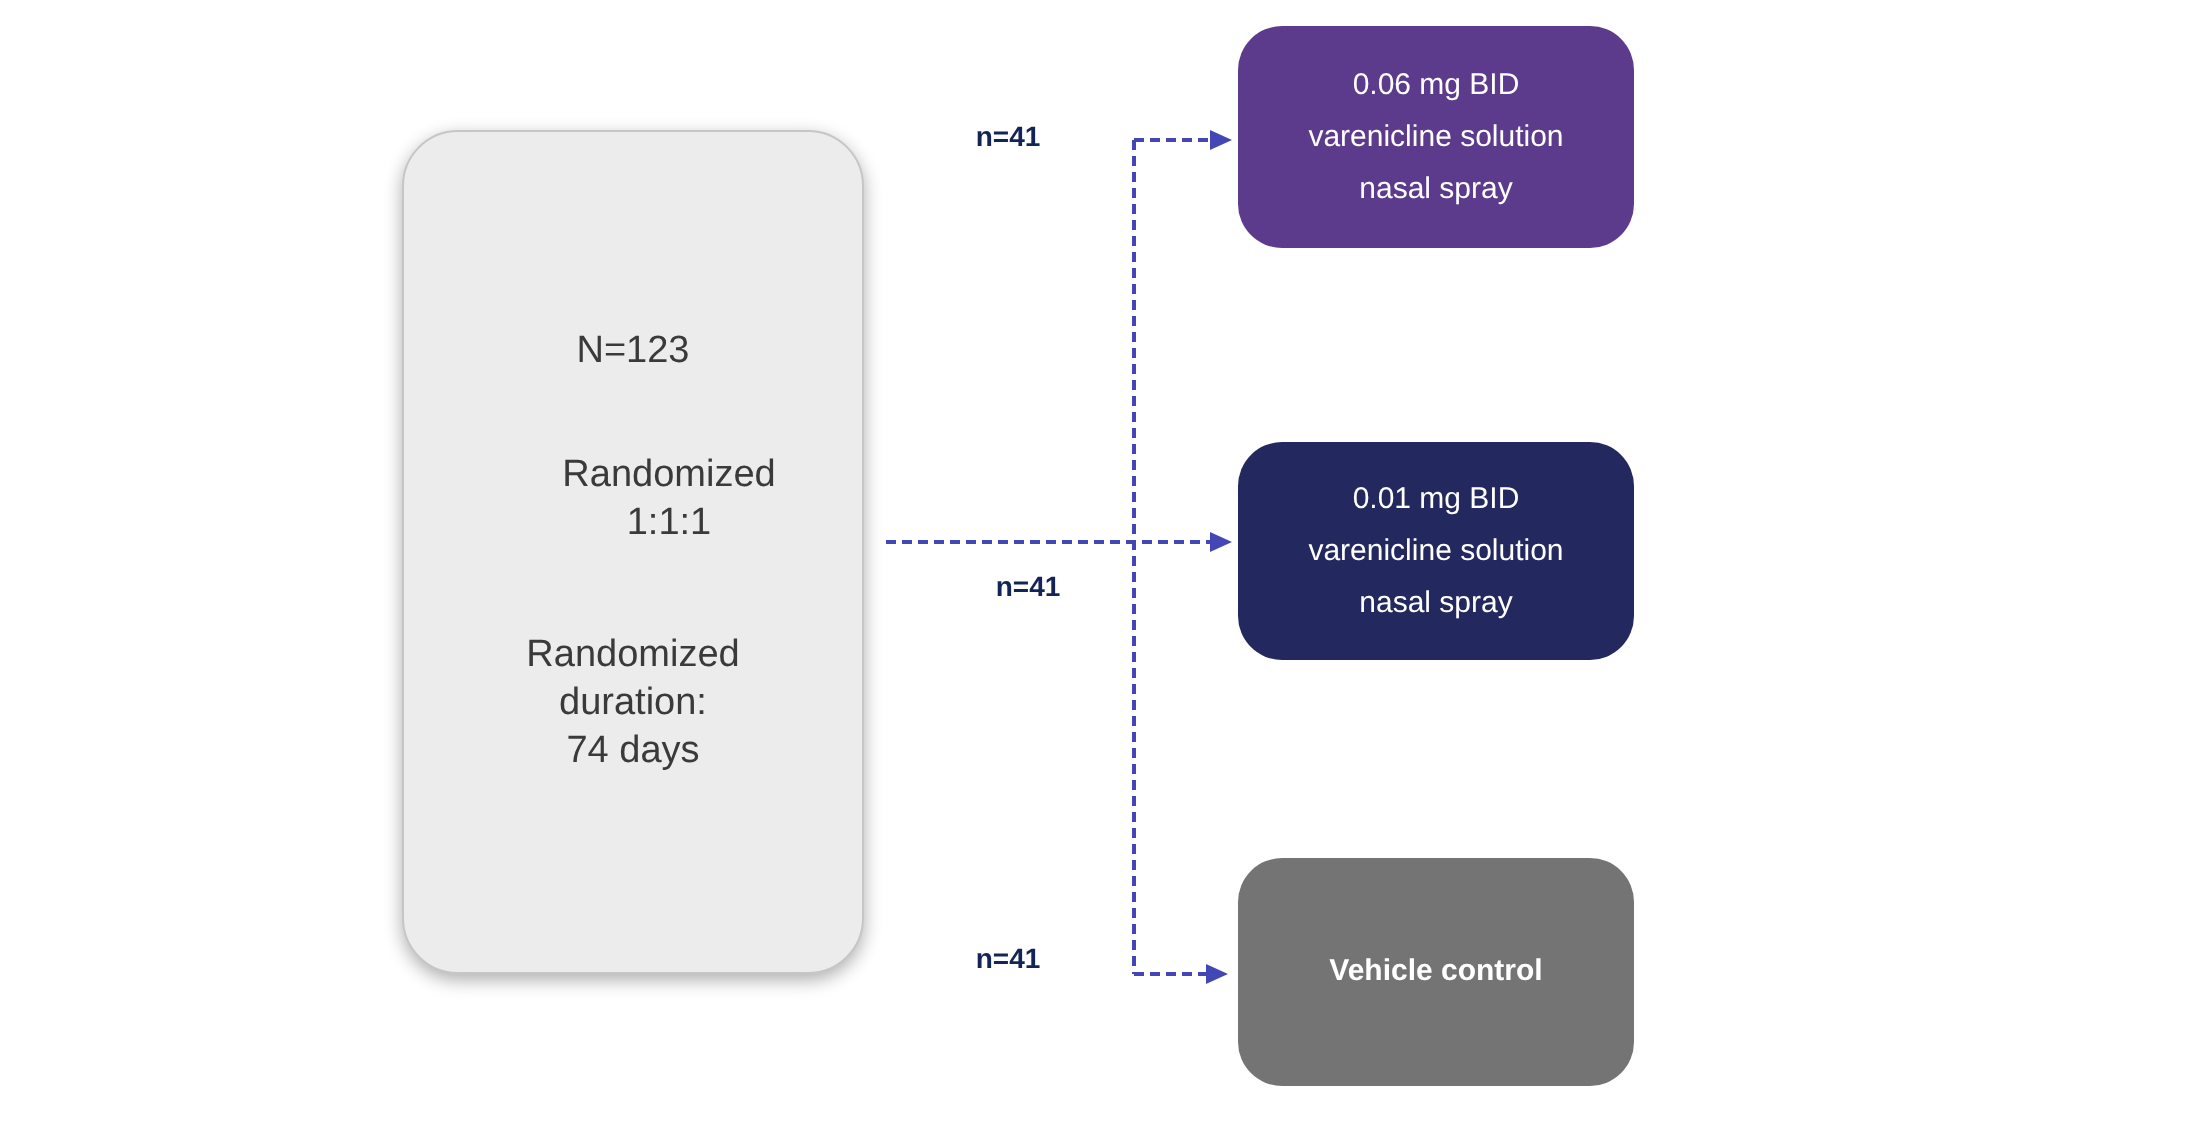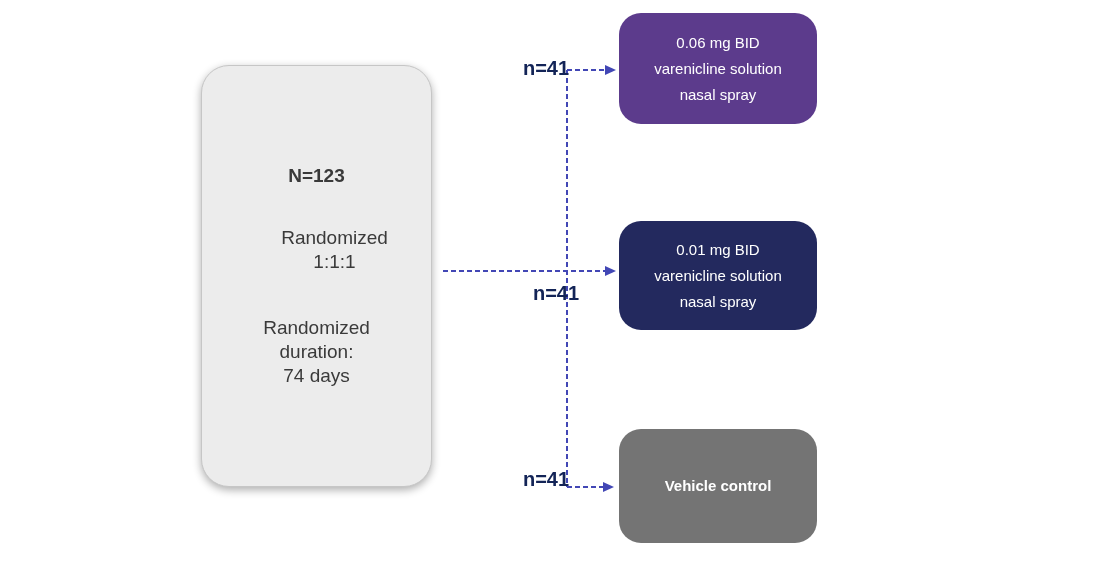--- a/index.html
+++ b/index.html
@@ -24,21 +24,21 @@
     border: 1px solid var(--source-box-border, #c6c6c6);
     border-radius: 28px;
     box-shadow: 0 3px 9px rgba(0,0,0,0.32);
     display: flex; flex-direction: column;
     align-items: center; justify-content: center;
     text-align: center;
     color: var(--source-text, #3a3a3a);
     font-size: 19px;
     line-height: 24px;
   }
-  .source-box .group-n { font-weight: bold; margin-bottom: 38px; }
+  .source-box .group-n { font-weight: normal; margin-bottom: 38px; }
   .source-box .group-rand { margin-bottom: 42px; margin-left: 36px; }
 
   
   .arm-box {
     position: absolute;
     left: 619px;
     width: 198px;
     border-radius: 22px;
     display: flex; flex-direction: column;
     align-items: center; justify-content: center;
@@ -48,25 +48,24 @@
     line-height: 26px;
   }
   .arm-box.arm-1 { top: 13px;  height: 111px; background: var(--arm1-bg, #5c3b8c); }
   .arm-box.arm-2 { top: 221px; height: 109px; background: var(--arm2-bg, #23295e); }
   .arm-box.arm-3 { top: 429px; height: 114px; background: var(--arm3-bg, #747474); font-weight: bold; }
 
   
   .n-label {
     position: absolute;
     transform: translate(-50%, -50%);
-    font-size: 20px;
+    font-size: 14px;
     font-weight: bold;
     color: var(--n-label, #132457);
     white-space: nowrap;
-    margin-left: 42px;
   }
   .n-label.n-1 { left: 504px; top: 68px; }
   .n-label.n-2 { left: 514px; top: 293px; }
   .n-label.n-3 { left: 504px; top: 479px; }
 
   
   svg.connectors {
     position: absolute; left: 0; top: 0;
     width: 1094px; height: 566px;
     pointer-events: none;

